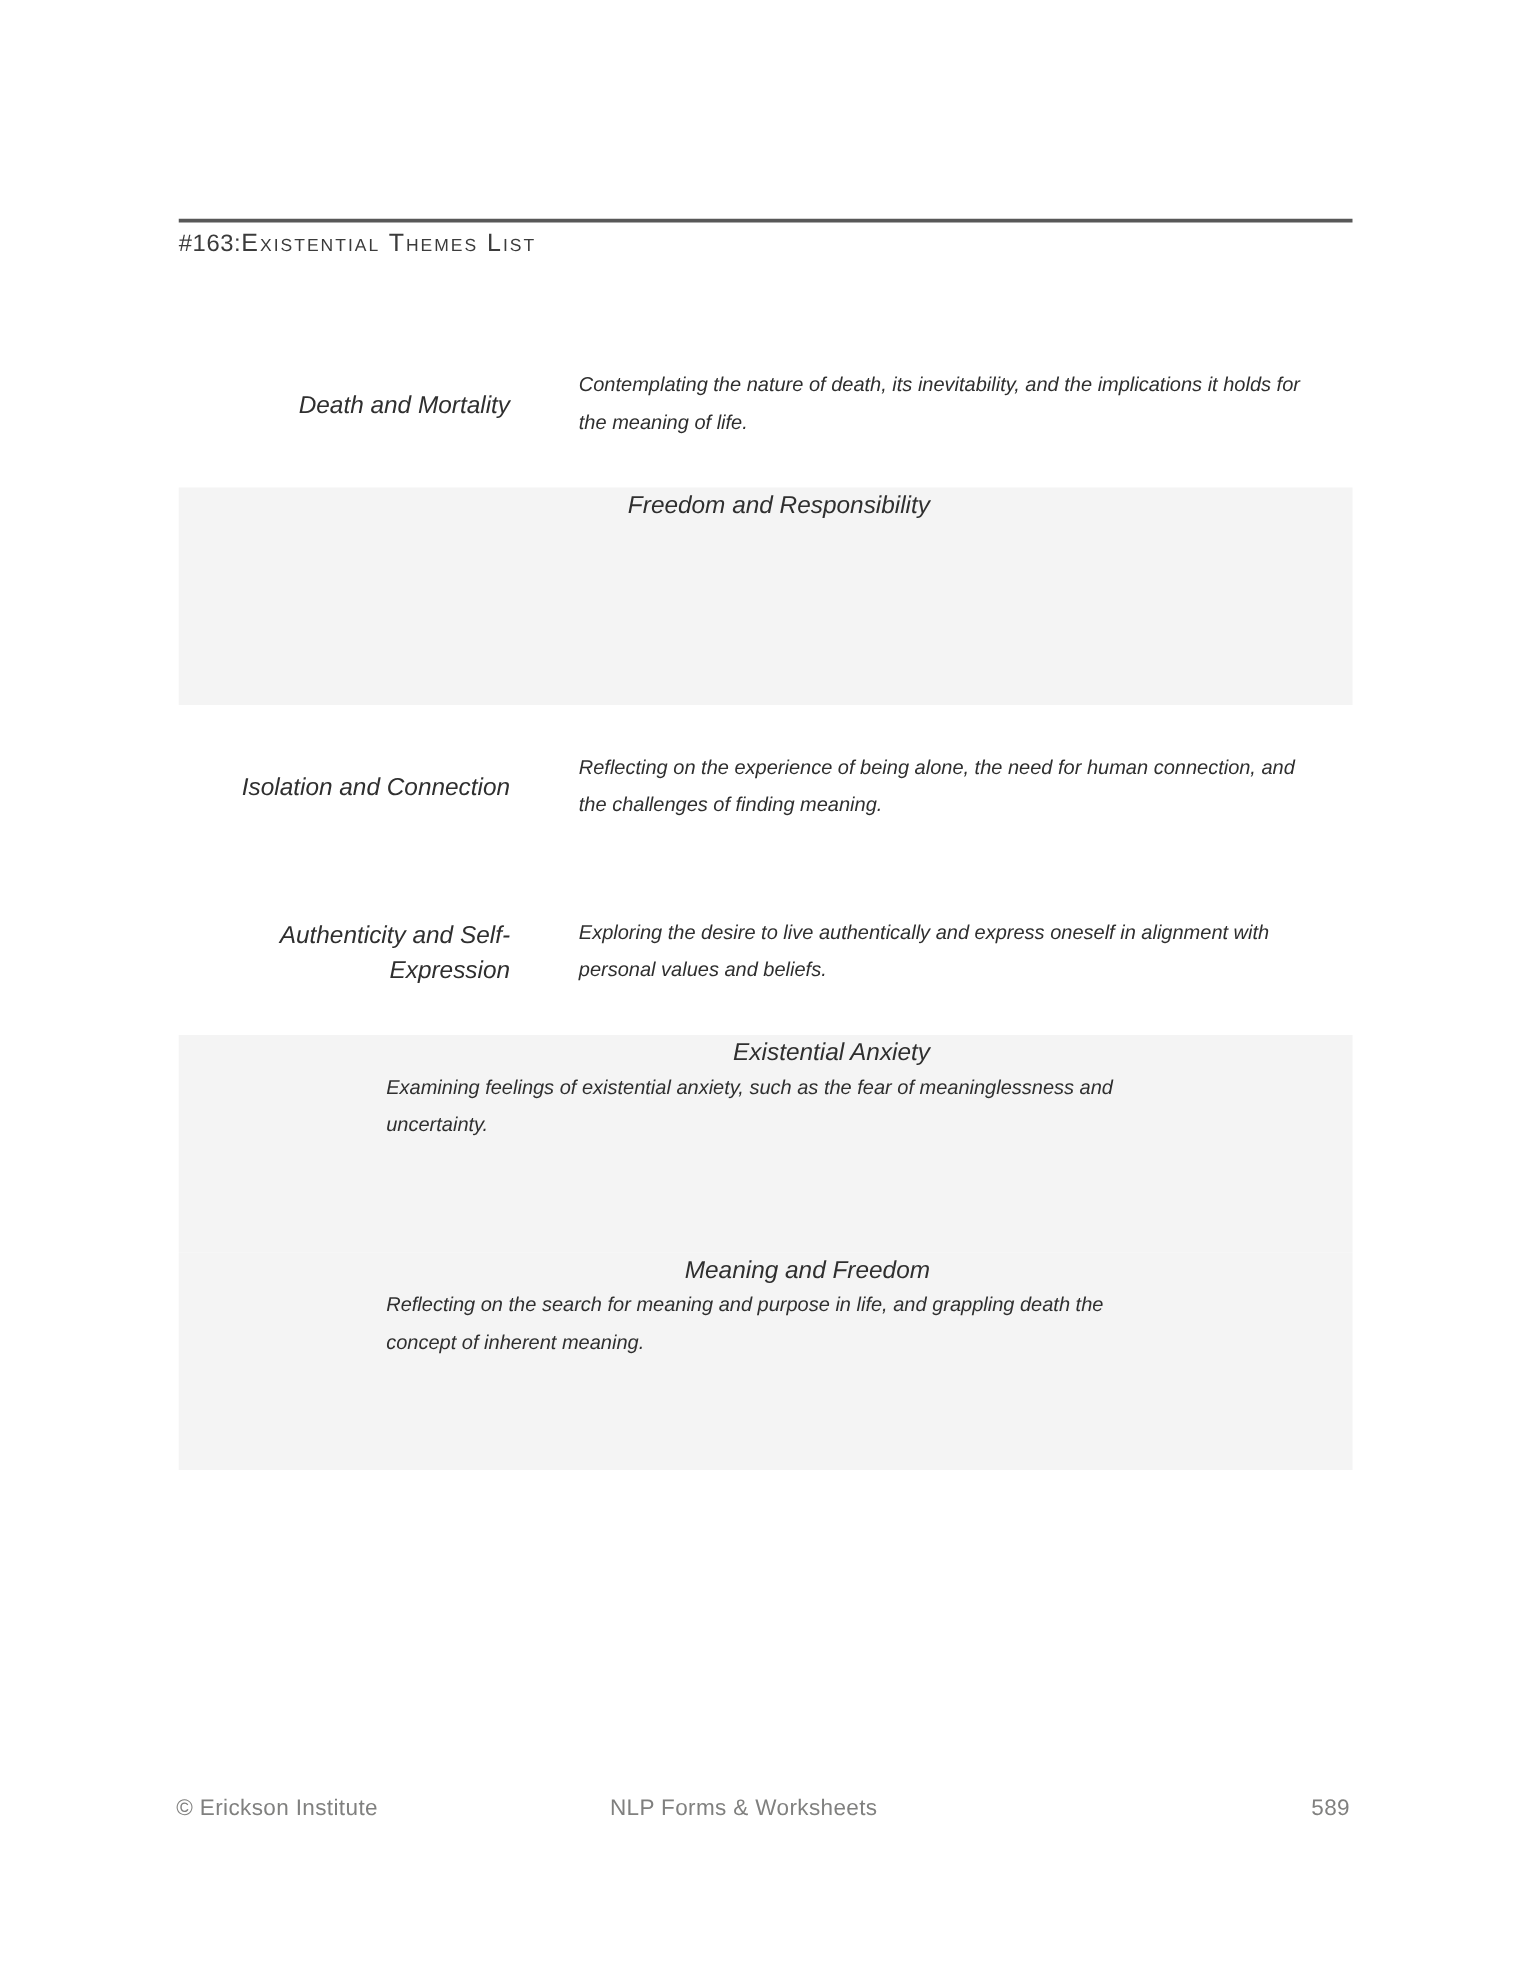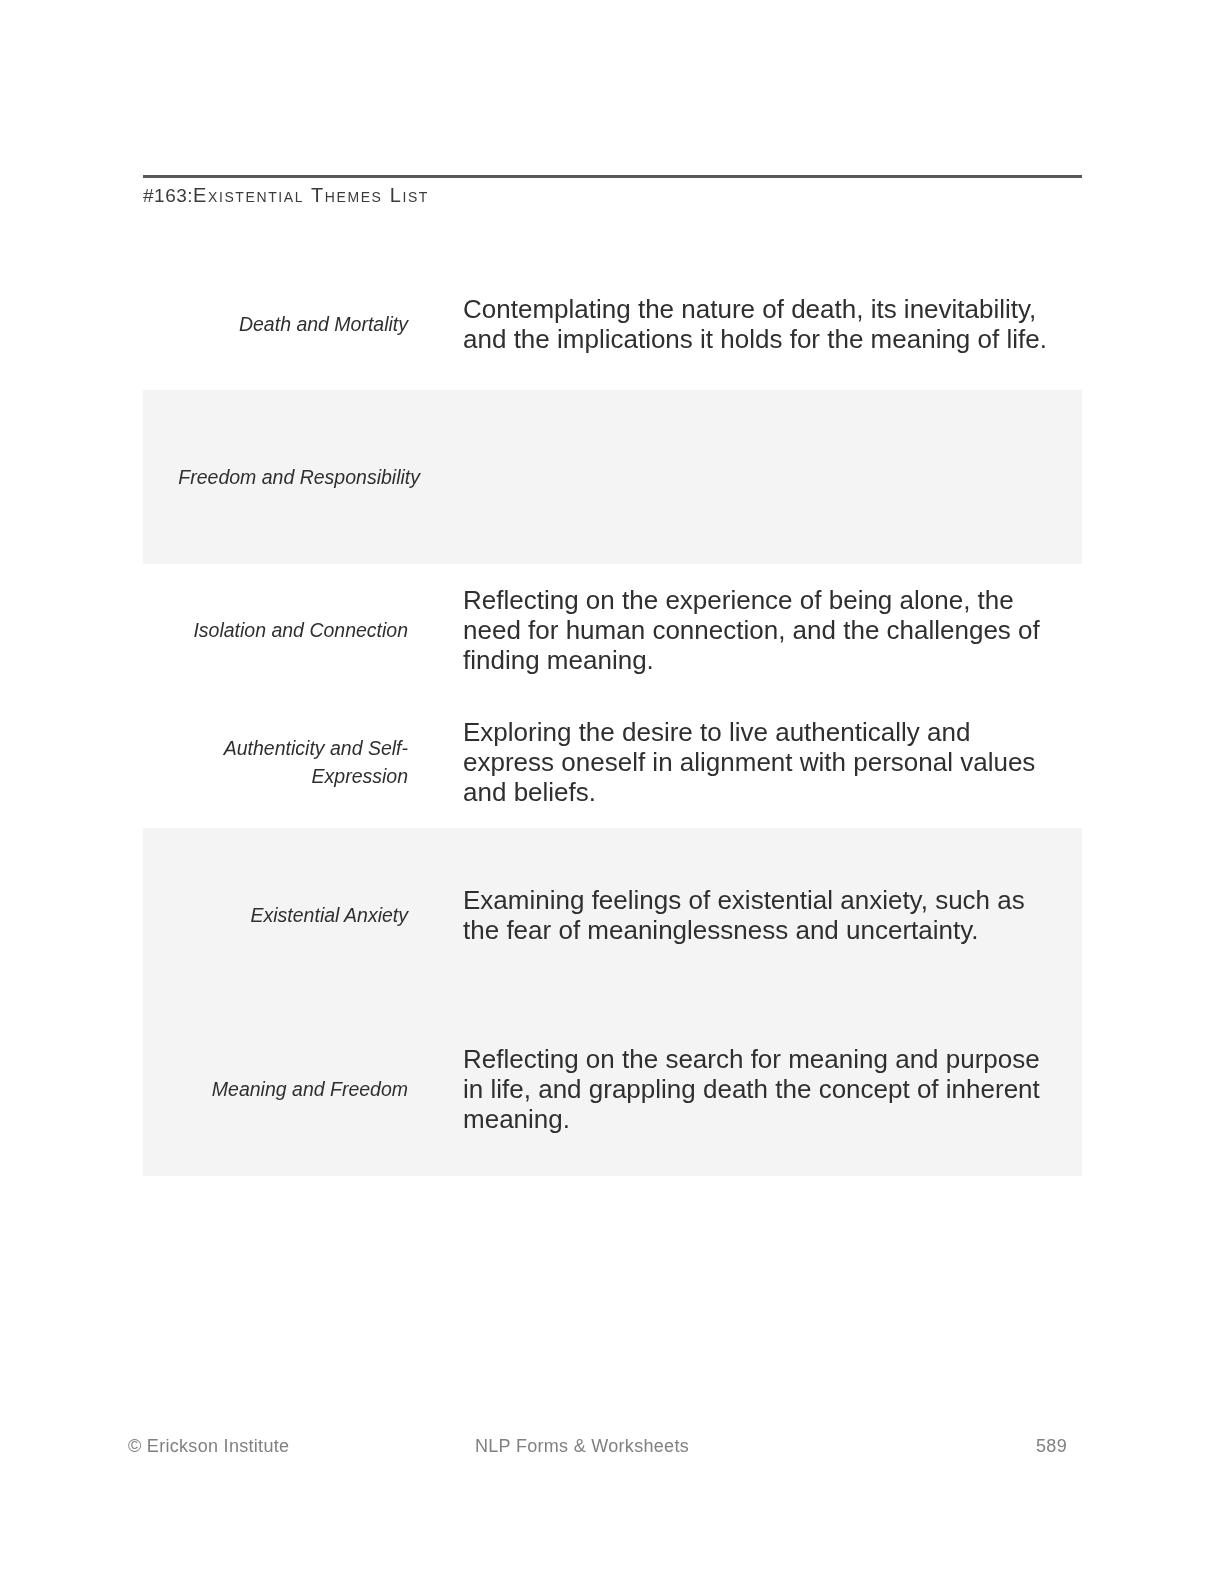--- a/index.html
+++ b/index.html
@@ -80,34 +80,35 @@
     font-size: 19.5px;
     line-height: 28px;
     color: #2f2f2f;
     text-align: right;
   }
   .row .cell-desc {
     box-sizing: border-box;
     width: 648px;
     padding-left: 0px;
     padding-right: 34px;
-    font-size: 26px;
+    font-style: italic;
+    font-size: 16px;
     line-height: 30px;
     color: #2f2f2f;
     margin-left: 41px;
   }
 
   
   .row-h-plain { height: 132px; }
-  .row-h-shaded { height: 174px; }
+  .row-h-shaded { height: 174px; flex-direction: column; }
 
   
   .footer {
     position: absolute;
-    left: 128px;
+    left: 141px;
     top: 1436px;
     width: 939px;
     height: 26px;
   }
   .footer-left,
   .footer-center,
   .footer-right {
     position: absolute;
     top: 0;
     font-size: 18px;

